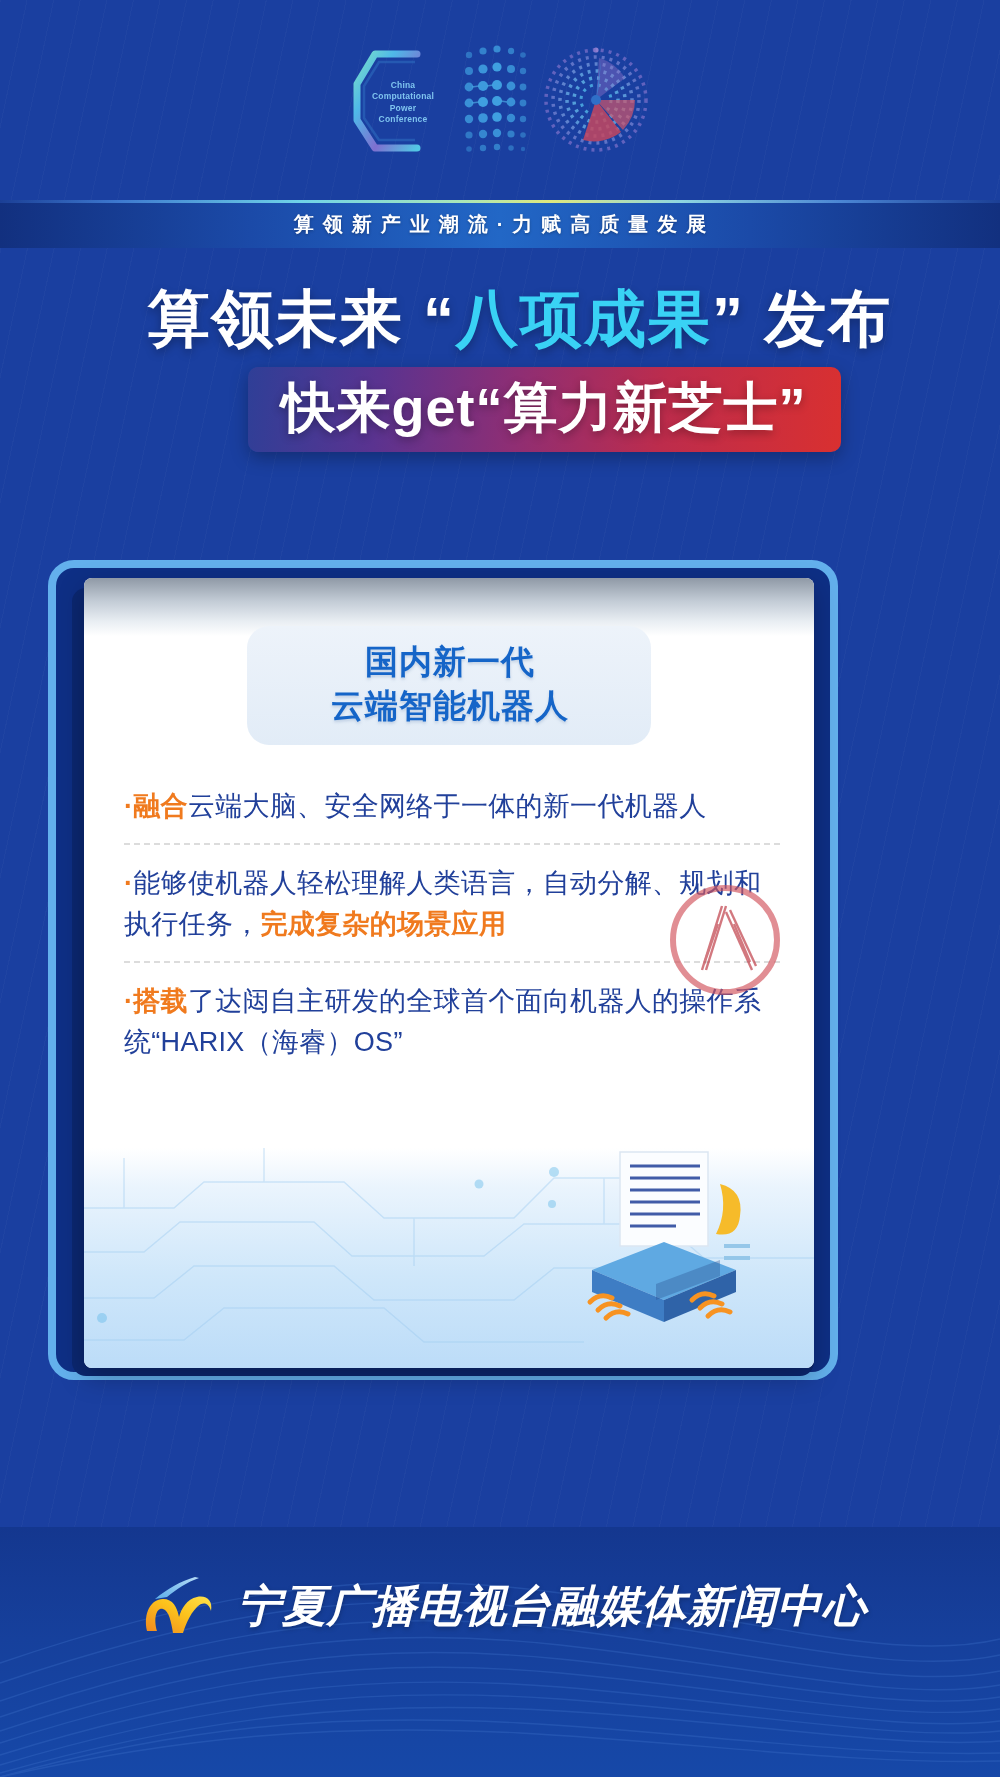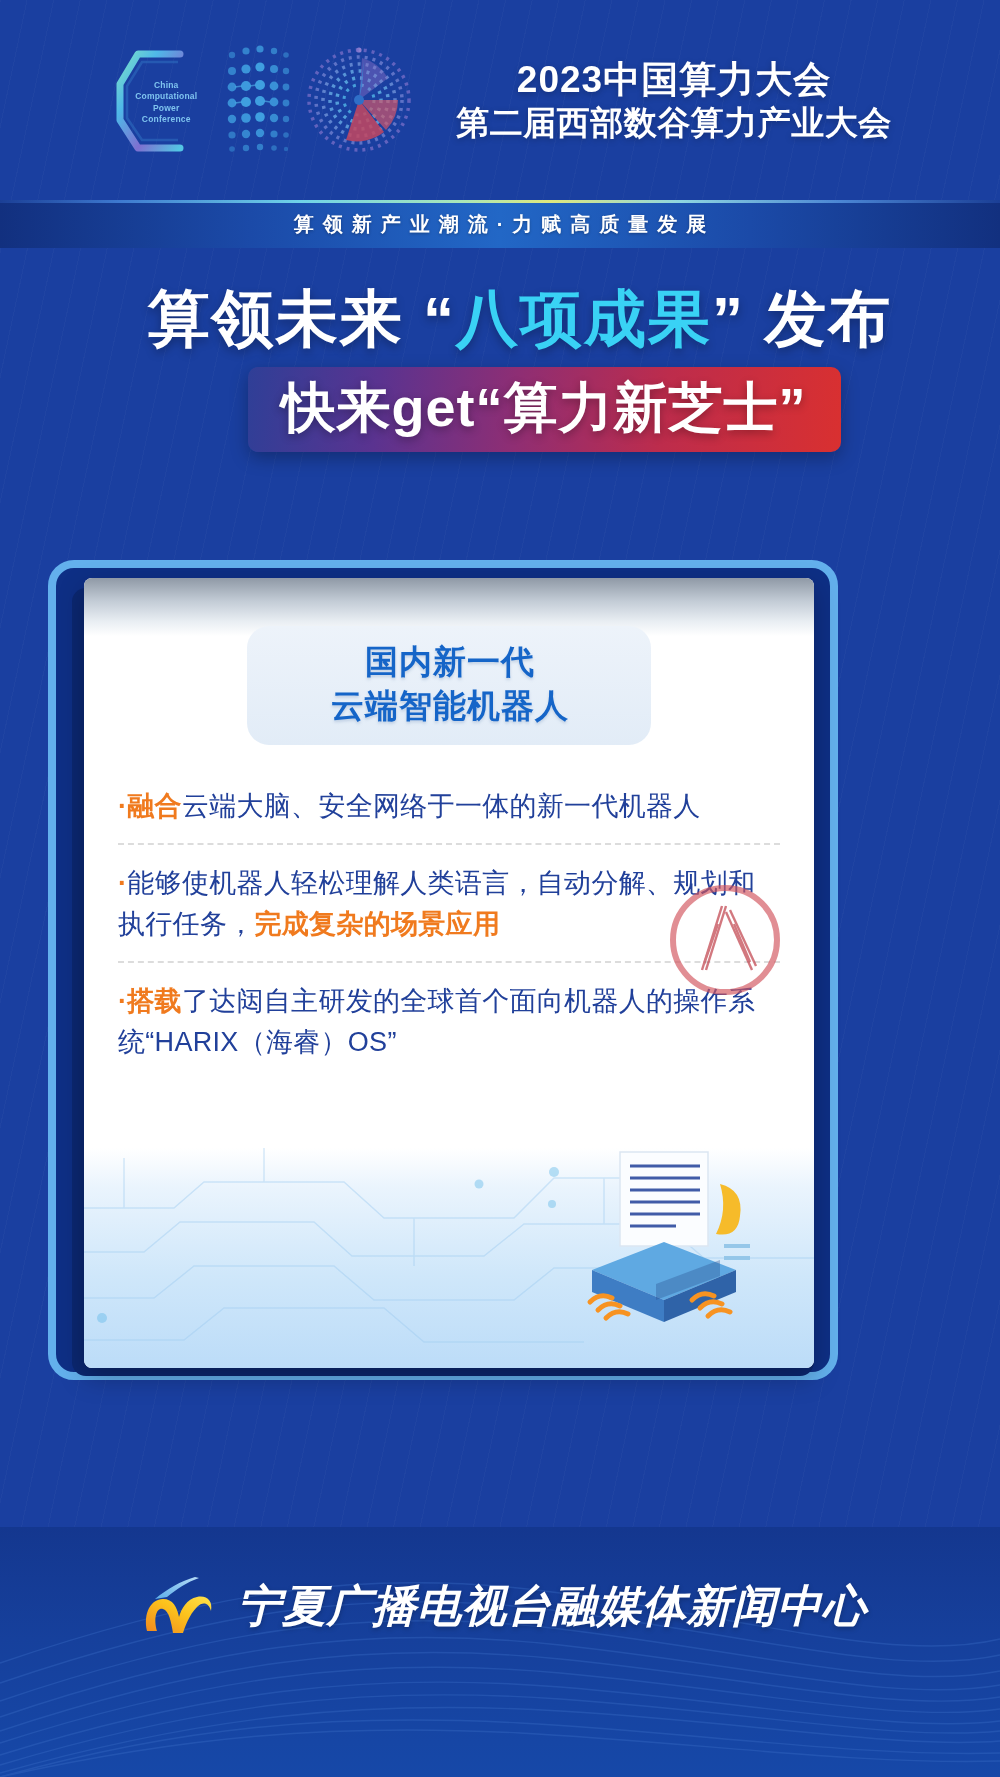--- a/index.html
+++ b/index.html
@@ -123,21 +123,21 @@
     background:linear-gradient(180deg,#edf3fa 0%,#e2ecf7 100%);
     text-align:center; z-index:3;
   }
   .card-title-line{
     color:#1565c8; font-weight:bold; font-size:33px; line-height:1.32;
     letter-spacing:1px;
     text-shadow:0 2px 3px rgba(120,150,190,.35);
   }
 
   
-  .bullets{ position:absolute; left:0; right:0; top:190px; padding:0 34px; z-index:4; }
+  .bullets{ position:absolute; left:6px; right:0; top:190px; padding:0 34px; z-index:4; }
   .bullet{ padding:18px 0 16px 0; }
   .bullet + .bullet{ border-top:2px dashed #dcdcdc; }
   .btext{
     color:#21409a; font-size:27px; line-height:1.52; font-weight:500;
     letter-spacing:.3px; word-break:break-all;
   }
   .btext .dot{ color:#f07a1e; font-weight:bold; }
   .btext .hi{ color:#f07a1e; font-weight:bold; }
 
   
@@ -266,24 +266,20 @@
         </g>
         <path d="M59 60 L46 100 A44 44 0 0 0 84 92 Z" fill="#c4475f" opacity=".85"></path>
         <path d="M59 60 L86 90 A44 44 0 0 0 98 60 Z" fill="#d0566a" opacity=".7"></path>
         <path d="M59 60 L62 18 A44 44 0 0 1 88 38 Z" fill="#8a6ec6" opacity=".45"></path>
         <path d="M59 60 L64 20 L62 46 Z" fill="#3f7fd0"></path>
         <circle cx="59" cy="60" r="5" fill="#2f6fc8"></circle>
       </g>
     </svg>
   </div>
 
-  <div class="title-block">
-    <div class="t1">2023中国算力大会</div>
-    <div class="t2">第二届西部数谷算力产业大会</div>
-  </div>
 </div>
 
 <div class="slogan-bar">
   <div class="slogan">算领新产业潮流·力赋高质量发展</div>
 </div>
 
 <div class="headline-area">
   <div class="headline">
     <span>算领未来</span>
     <span class="qm">“</span><span class="hl">八项成果</span><span class="qm">”</span>

